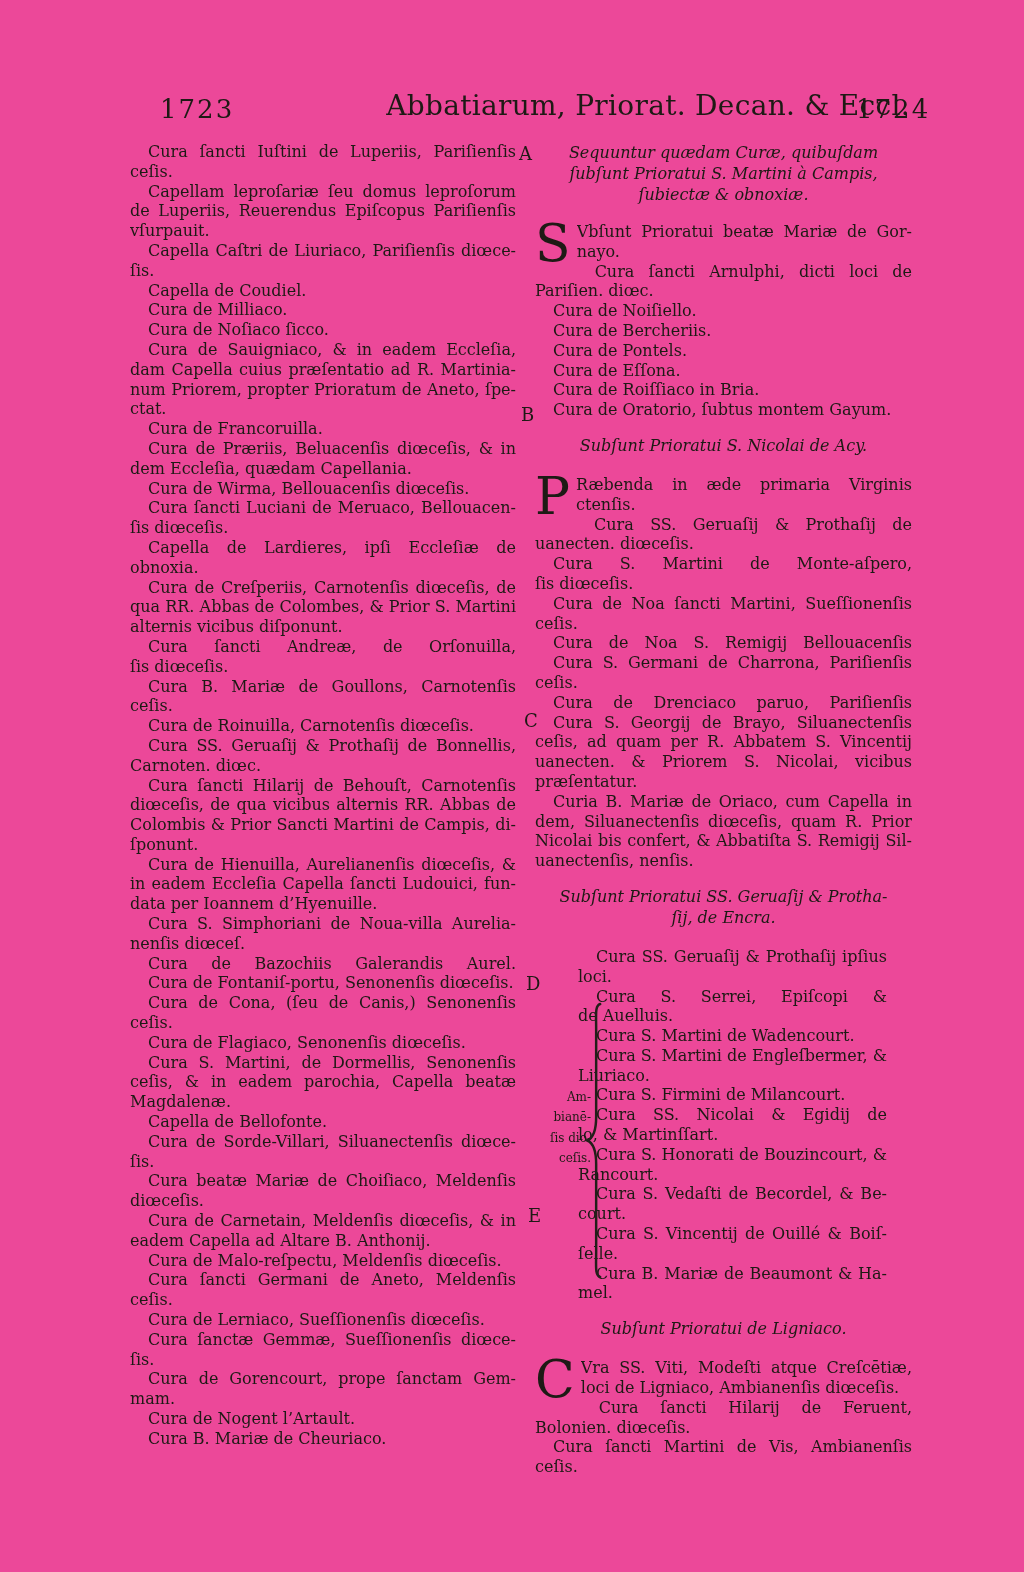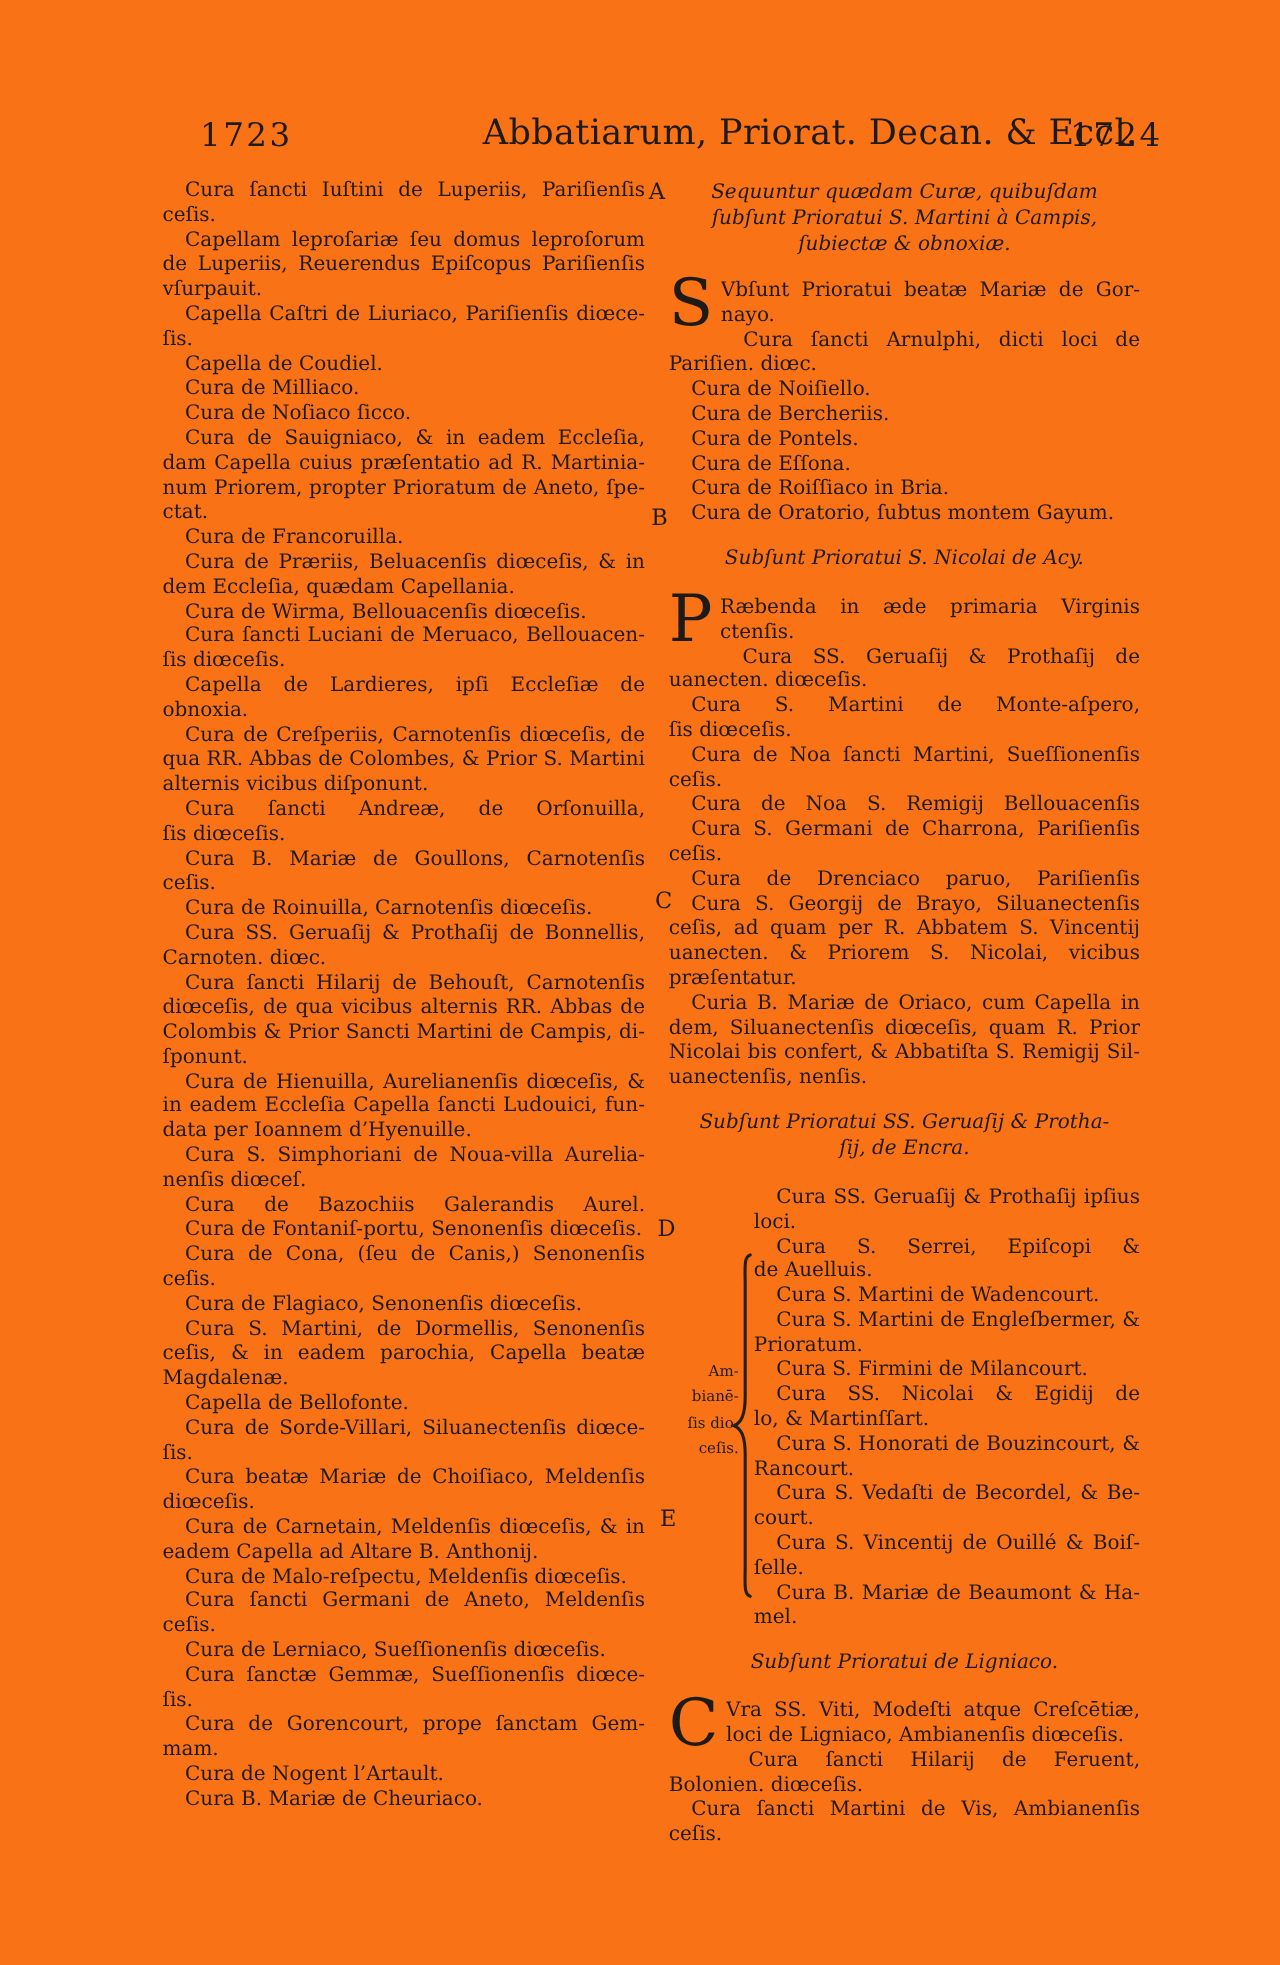--- a/index.html
+++ b/index.html
@@ -1,19 +1,19 @@
 <!DOCTYPE html>
 <html><head>
 <meta charset="utf-8">
 <style>
   html,body{margin:0;padding:0;background:#ffffff;}
   .page{
     position:relative;
     width:1024px;height:1572px;
-    background:#f97316;
+    background:#ec4899;
     font-family:"DejaVu Serif", serif;
     color:#1e1a15;
     overflow:hidden;
   }
   .pagenum{position:absolute;top:94px;font-size:26px;letter-spacing:2px;}
   #pn-left{left:160px;}
   #pn-right{left:856px;}
   .header-title{
     position:absolute;left:130px;top:89px;width:780px;
     text-align:right;font-size:28px;letter-spacing:0.3px;
@@ -33,21 +33,21 @@
   .rc-heading.flush{margin-top:0;margin-bottom:17px;}
   .rc-heading .hline{
     font-size:16px;line-height:21px;height:21px;
     text-align:center;overflow:hidden;
   }
   .dropcap{
     float:left;font-size:52px;line-height:42px;height:40px;
     margin:0 6px 0 0;
   }
   .brace-section{position:relative;}
-  .brace-items{margin-left:68px;width:309px;}
+  .brace-items{margin-left:43px;width:309px;}
   .brace-label{position:absolute;left:0;top:140px;width:56px;}
   .brace-label .lline{
     font-size:12px;line-height:20.5px;height:20.5px;
     text-align:right;overflow:hidden;
   }
   .brace-svg{position:absolute;left:49px;top:54px;}
   .margin-letter{position:absolute;font-size:18px;line-height:20px;}
 </style>
 </head>
 <body>
@@ -294,21 +294,21 @@
             </div>
             <div class="para">
               <div class="line first">Cura S. Serrei, Epiſcopi &amp; Confeſſoris,</div>
               <div class="line end">de Auelluis.</div>
             </div>
             <div class="para">
               <div class="line first end">Cura S. Martini de Wadencourt.</div>
             </div>
             <div class="para">
               <div class="line first">Cura S. Martini de Engleſbermer, &amp;</div>
-              <div class="line end">Prioratum.</div>
+              <div class="line end">Liuriaco.</div>
             </div>
             <div class="para">
               <div class="line first end">Cura S. Firmini de Milancourt.</div>
             </div>
             <div class="para">
               <div class="line first">Cura SS. Nicolai &amp; Egidij de Meſnil-</div>
               <div class="line end">lo, &amp; Martinſſart.</div>
             </div>
             <div class="para">
               <div class="line first">Cura S. Honorati de Bouzincourt, &amp;</div>

